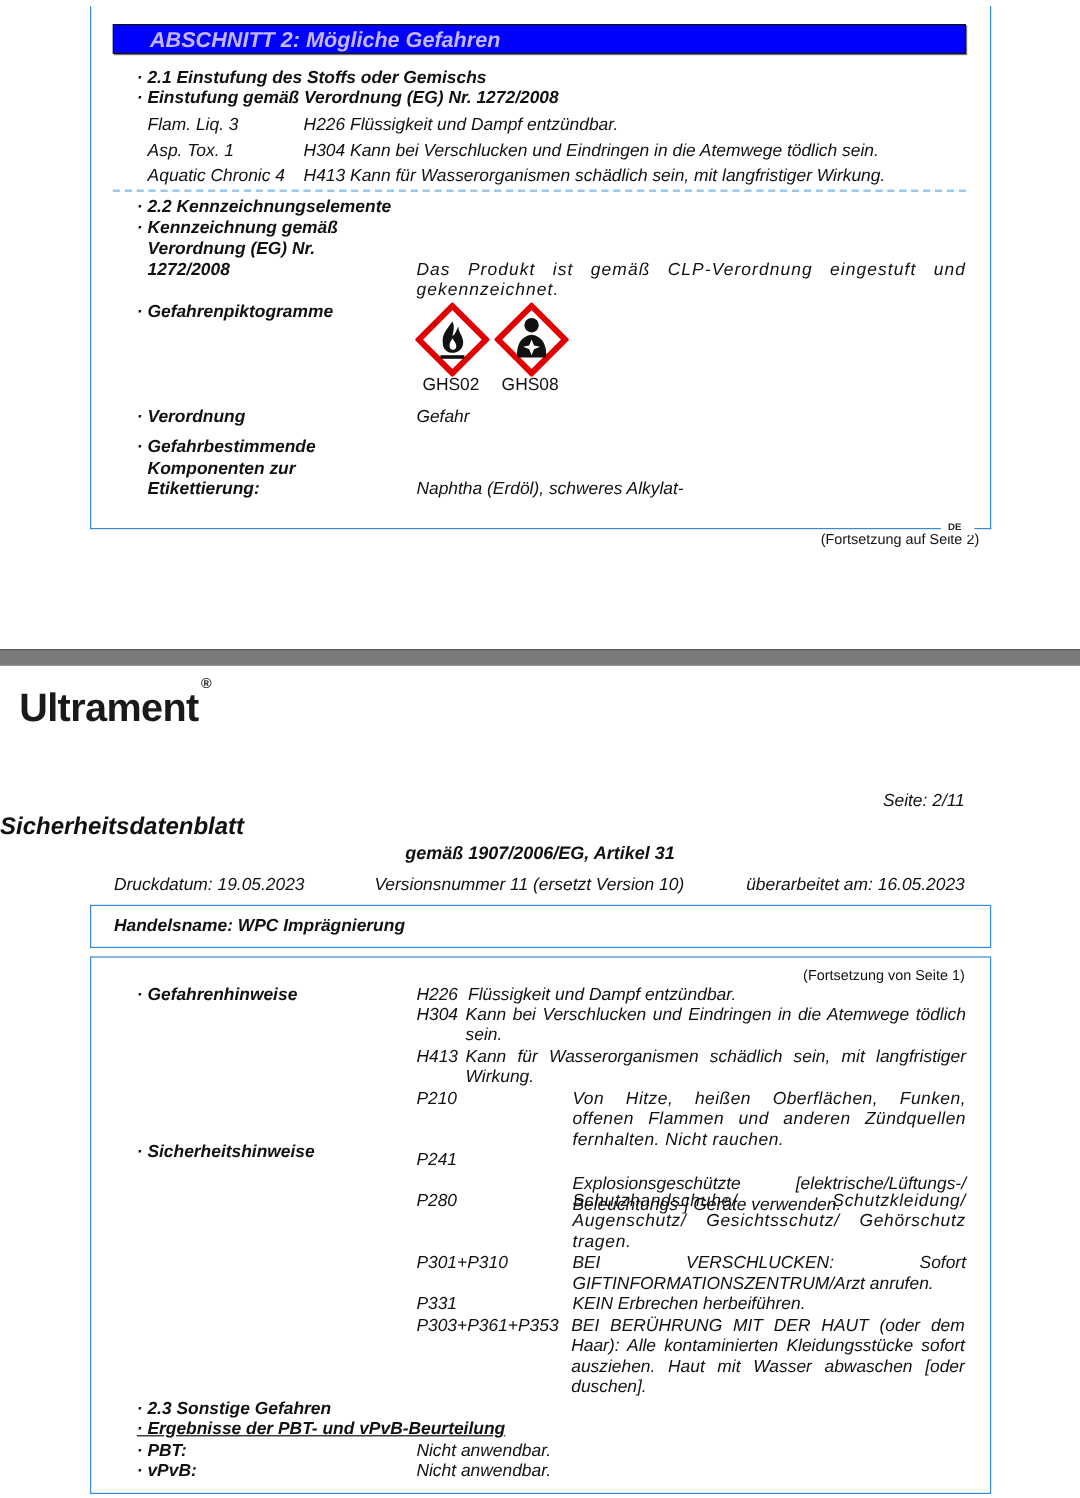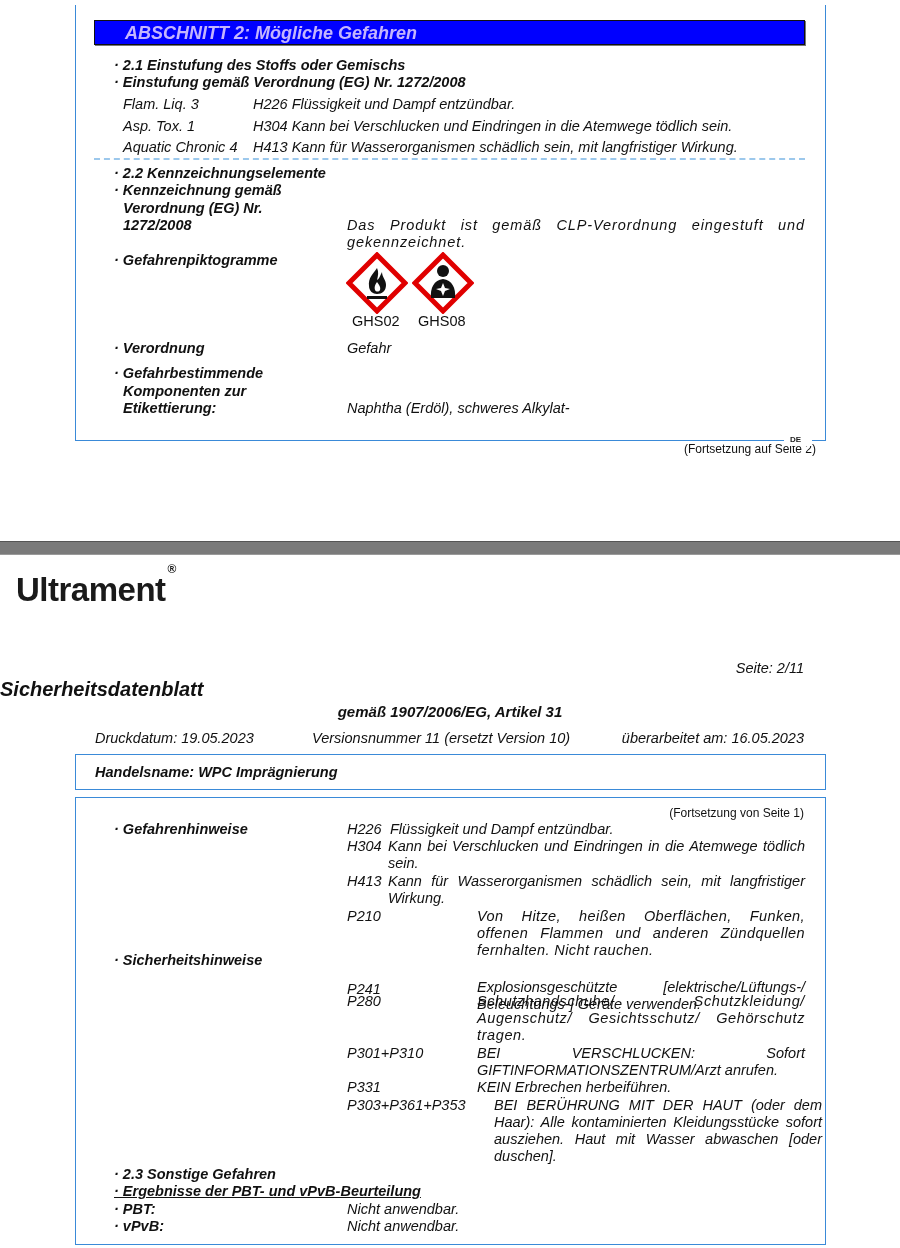--- a/index.html
+++ b/index.html
@@ -114,33 +114,33 @@
 <div class="t just" style="left:388px;top:838px;width:417px;text-indent:0;">Kann bei Verschlucken und Eindringen in die Atemwege tödlich sein.</div>
 
 <div class="t" style="left:347px;top:873px;">H413</div>
 <div class="t just" style="left:388px;top:873px;width:417px;">Kann für Wasserorganismen schädlich sein, mit langfristiger Wirkung.</div>
 
 <div class="t tb" style="left:114px;top:952px;">· Sicherheitshinweise</div>
 
 <div class="t" style="left:347px;top:908px;">P210</div>
 <div class="t just" style="left:477px;top:908px;width:328px;letter-spacing:0.4px;">Von Hitze, heißen Oberflächen, Funken, offenen Flammen und anderen Zündquellen fernhalten. Nicht rauchen.</div>
 
-<div class="t" style="left:347px;top:959px;margin-top:22px;">P241</div>
+<div class="t" style="left:347px;top:959px;">P241</div>
 <div class="t just" style="left:477px;top:959px;width:328px;margin-top:20px;">Explosionsgeschützte [elektrische/Lüftungs-/ Beleuchtungs-] Geräte verwenden.</div>
 
 <div class="t" style="left:347px;top:993px;">P280</div>
 <div class="t just" style="left:477px;top:993px;width:328px;letter-spacing:0.6px;">Schutzhandschuhe/ Schutzkleidung/ Augenschutz/ Gesichtsschutz/ Gehörschutz tragen.</div>
 
 <div class="t" style="left:347px;top:1045px;">P301+P310</div>
 <div class="t just" style="left:477px;top:1045px;width:328px;">BEI VERSCHLUCKEN: Sofort GIFTINFORMATIONSZENTRUM/Arzt anrufen.</div>
 
 <div class="t" style="left:347px;top:1079px;">P331</div>
 <div class="t" style="left:477px;top:1079px;">KEIN Erbrechen herbeiführen.</div>
 
 <div class="t" style="left:347px;top:1097px;">P303+P361+P353</div>
-<div class="t just" style="left:494px;top:1097px;width:328px;">BEI BERÜHRUNG MIT DER HAUT (oder dem Haar): Alle kontaminierten Kleidungsstücke sofort ausziehen. Haut mit Wasser abwaschen [oder duschen].</div>
+<div class="t just" style="left:476px;top:1097px;width:328px;">BEI BERÜHRUNG MIT DER HAUT (oder dem Haar): Alle kontaminierten Kleidungsstücke sofort ausziehen. Haut mit Wasser abwaschen [oder duschen].</div>
 
 <div class="t tb" style="left:114px;top:1166px;">· 2.3 Sonstige Gefahren</div>
 <div class="t tb" style="left:114px;top:1183px;text-decoration:underline;">· Ergebnisse der PBT- und vPvB-Beurteilung</div>
 <div class="t tb" style="left:114px;top:1201px;">· PBT:</div>
 <div class="t" style="left:347px;top:1201px;">Nicht anwendbar.</div>
 <div class="t tb" style="left:114px;top:1218px;">· vPvB:</div>
 <div class="t" style="left:347px;top:1218px;">Nicht anwendbar.</div>
 
 </body></html>

